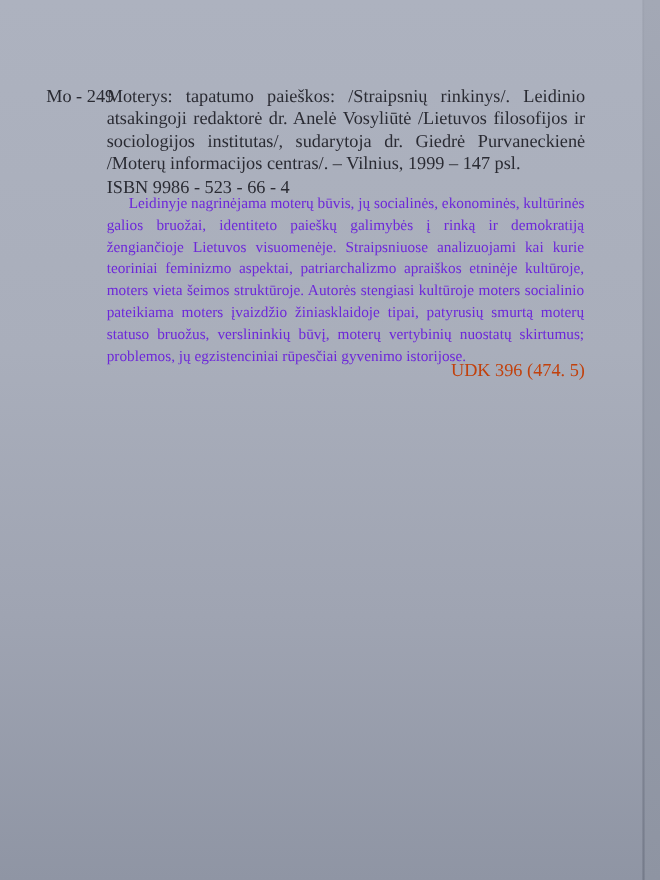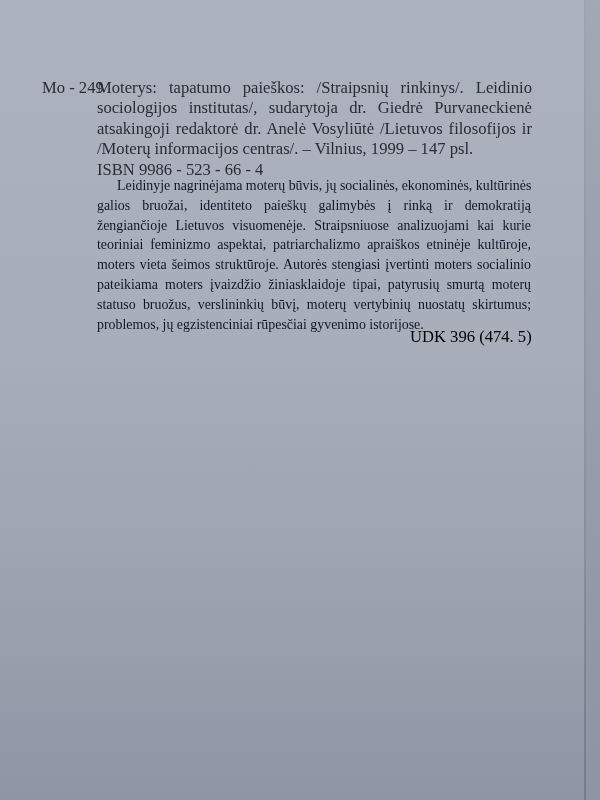--- a/index.html
+++ b/index.html
@@ -70,67 +70,67 @@
       padding-left: 55px;
       word-spacing: 0px;
     }
     .annotation {
       position: absolute;
       left: 97px;
       top: 176px;
       width: 434px;
       font-size: 13.9px;
       line-height: 19.8px;
-      color: #0f172a;
+      color: #6d28d9;
     }
     .annotation .line {
       display: block;
       text-align: justify;
       text-align-last: justify;
       white-space: nowrap;
     }
     .annotation .line.first {
       padding-left: 20px;
     }
     .annotation .line.last {
       text-align-last: left;
     }
     .udk {
       position: absolute;
       left: 410px;
       top: 327px;
       font-size: 16.6px;
       line-height: 20px;
-      color: #000000;
+      color: #c2410c;
       white-space: nowrap;
     }
   </style>
 </head>
 <body>
 
 <div class="beyond-edge"></div>
 <div class="page-edge"></div>
 
 <div class="entry">
   <div class="entry-main">
     <span class="entry-code">Mo - 249</span>
     <div class="entry-body">
       <span class="line">Moterys: tapatumo paieškos: /Straipsnių rinkinys/. Leidinio</span>
+      <span class="line">atsakingoji redaktorė dr. Anelė Vosyliūtė /Lietuvos filosofijos ir</span>
       <span class="line">sociologijos institutas/, sudarytoja dr. Giedrė Purvaneckienė</span>
-      <span class="line">atsakingoji redaktorė dr. Anelė Vosyliūtė /Lietuvos filosofijos ir</span>
       <span class="line last">/Moterų informacijos centras/. – Vilnius, 1999 – 147 psl.</span>
     </div>
   </div>
   <div class="isbn">ISBN 9986 - 523 - 66 - 4</div>
 </div>
 
 <div class="annotation">
   <span class="line first">Leidinyje nagrinėjama moterų būvis, jų socialinės, ekonominės, kultūrinės</span>
   <span class="line">galios bruožai, identiteto paieškų galimybės į rinką ir demokratiją</span>
   <span class="line">žengiančioje Lietuvos visuomenėje. Straipsniuose analizuojami kai kurie</span>
   <span class="line">teoriniai feminizmo aspektai, patriarchalizmo apraiškos etninėje kultūroje,</span>
-  <span class="line">moters vieta šeimos struktūroje. Autorės stengiasi įvertinti moters socialinio</span>
+  <span class="line">moters vieta šeimos struktūroje. Autorės stengiasi kultūroje moters socialinio</span>
   <span class="line">pateikiama moters įvaizdžio žiniasklaidoje tipai, patyrusių smurtą moterų</span>
   <span class="line">statuso bruožus, verslininkių būvį, moterų vertybinių nuostatų skirtumus;</span>
   <span class="line last">problemos, jų egzistenciniai rūpesčiai gyvenimo istorijose.</span>
 </div>
 
 <div class="udk">UDK 396 (474. 5)</div>
 
 </body></html>

